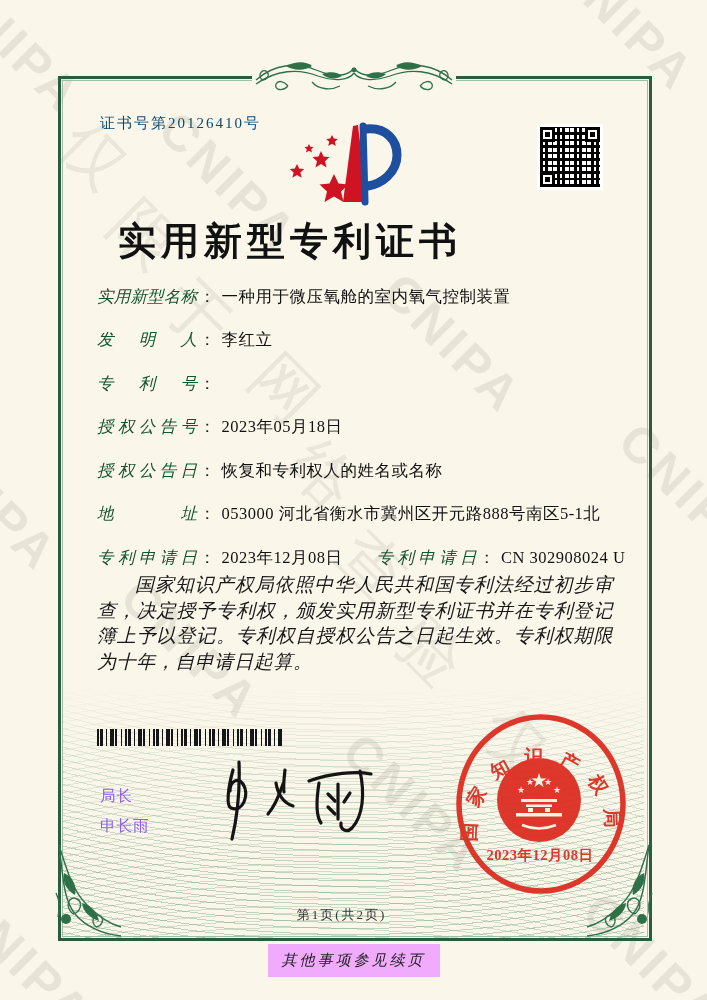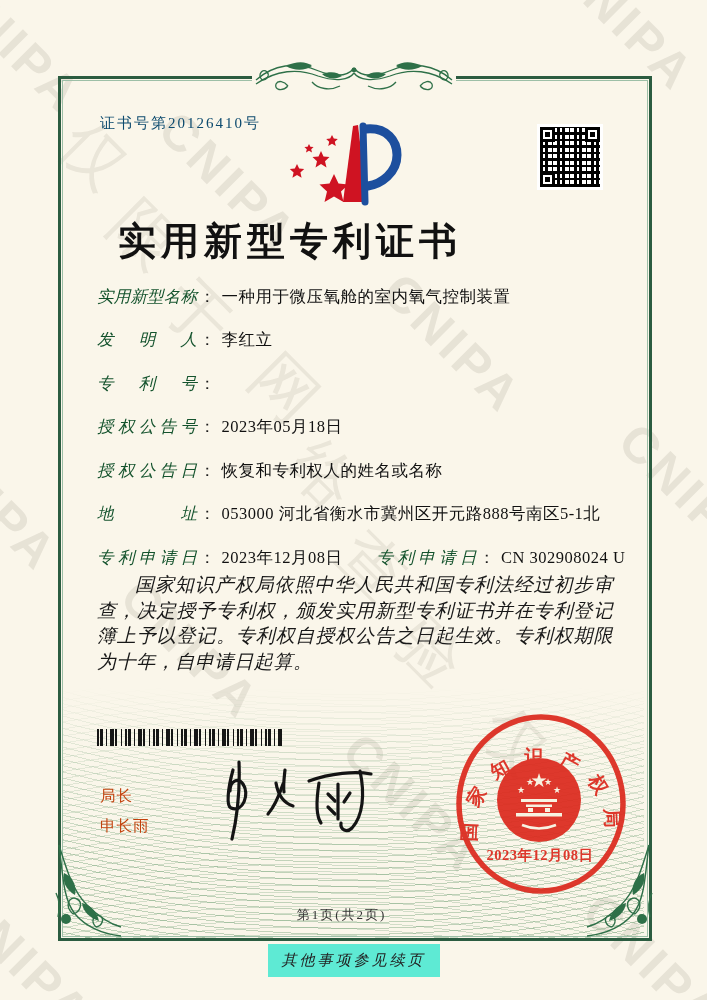--- a/index.html
+++ b/index.html
@@ -55,28 +55,28 @@
     font-style:italic;font-size:19px;line-height:25.5px;letter-spacing:0.6px;
     text-align:justify;color:#181818;}
   .paras p{margin:0 0 4px 0;text-indent:2em;}
   
   .barcode{position:absolute;left:97px;top:729px;width:185px;height:17px;
     background-image:repeating-linear-gradient(90deg,
       #161616 0 2px,transparent 2px 3px,#161616 3px 6px,transparent 6px 9px,
       #161616 9px 10px,transparent 10px 13px,#161616 13px 17px,transparent 17px 18px,
       #161616 18px 20px,transparent 20px 24px,#161616 24px 25px,transparent 25px 28px);}
   .signer{position:absolute;left:100px;top:786px;
-    font-family:"Liberation Sans","DejaVu Sans",sans-serif;font-size:15.5px;color:#c2410c;}
+    font-family:"Liberation Sans","DejaVu Sans",sans-serif;font-size:15.5px;color:#8b5cf6;}
   .signer div{margin-bottom:9px;letter-spacing:1px;}
   .signature{position:absolute;left:203px;top:758px;}
   .seal{position:absolute;left:452px;top:712px;opacity:0.93;}
   .page-num{position:absolute;left:0;top:906px;width:683px;text-align:center;
     font-size:13px;letter-spacing:2px;color:#333;}
   .footer-note{position:absolute;left:0;top:944px;width:707px;text-align:center;}
-  .footer-note span{display:inline-block;background:#5eead4;padding:7px 14px;
+  .footer-note span{display:inline-block;background:#f0abfc;padding:7px 14px;
     font-style:italic;font-size:15px;letter-spacing:3px;color:#222;}
   
   .top-orn{position:absolute;left:252px;top:56px;width:204px;height:42px;background:#faf6ea;}
   .corner{position:absolute;width:70px;height:96px;}
   .c-left{left:52px;top:843px;}
   .c-right{left:586px;top:843px;transform:scaleX(-1);}
 </style>
 </head>
 <body>
 

